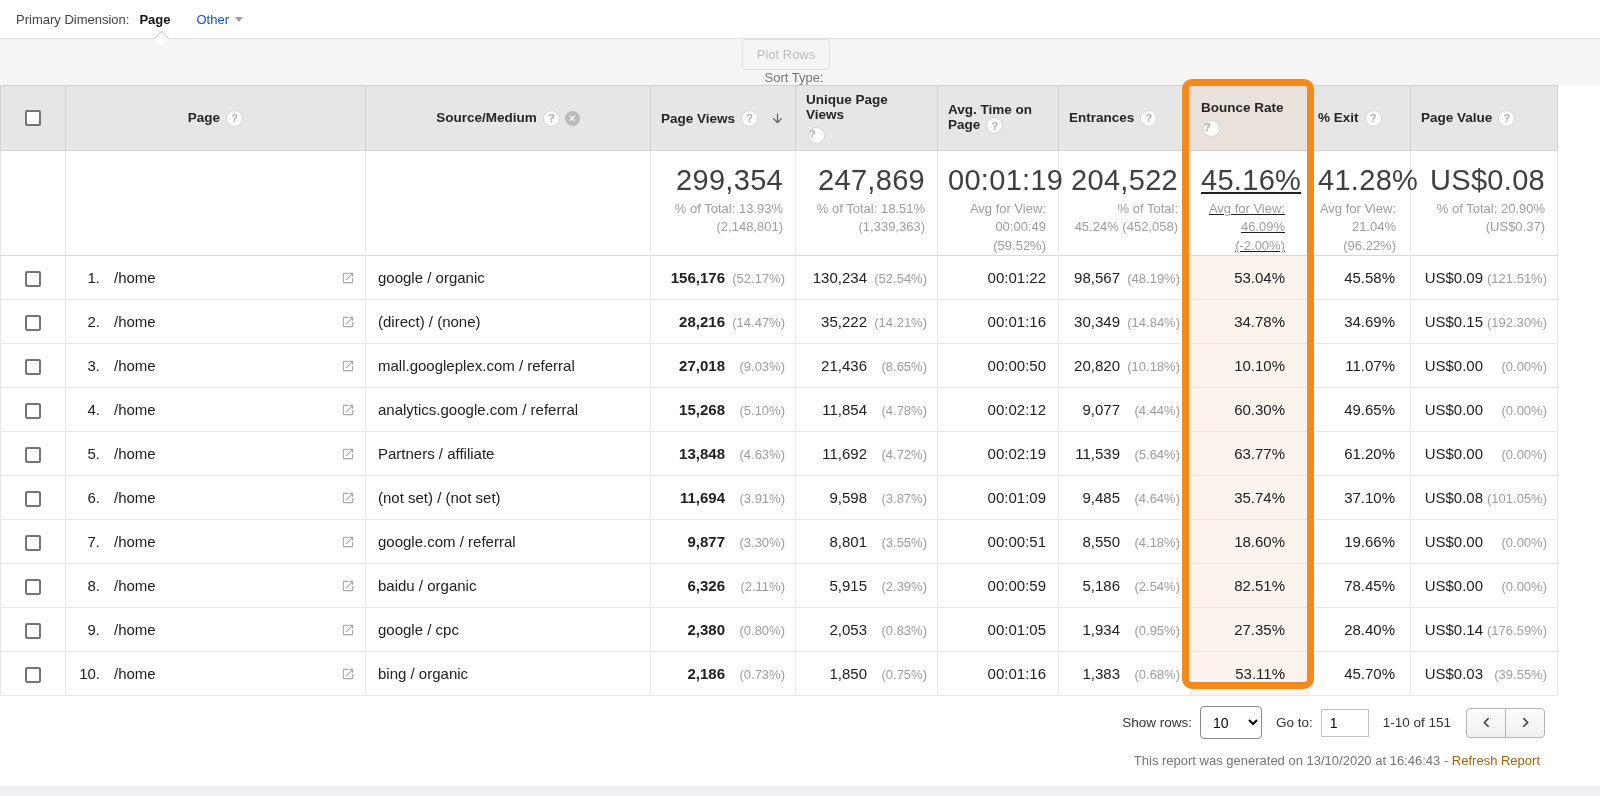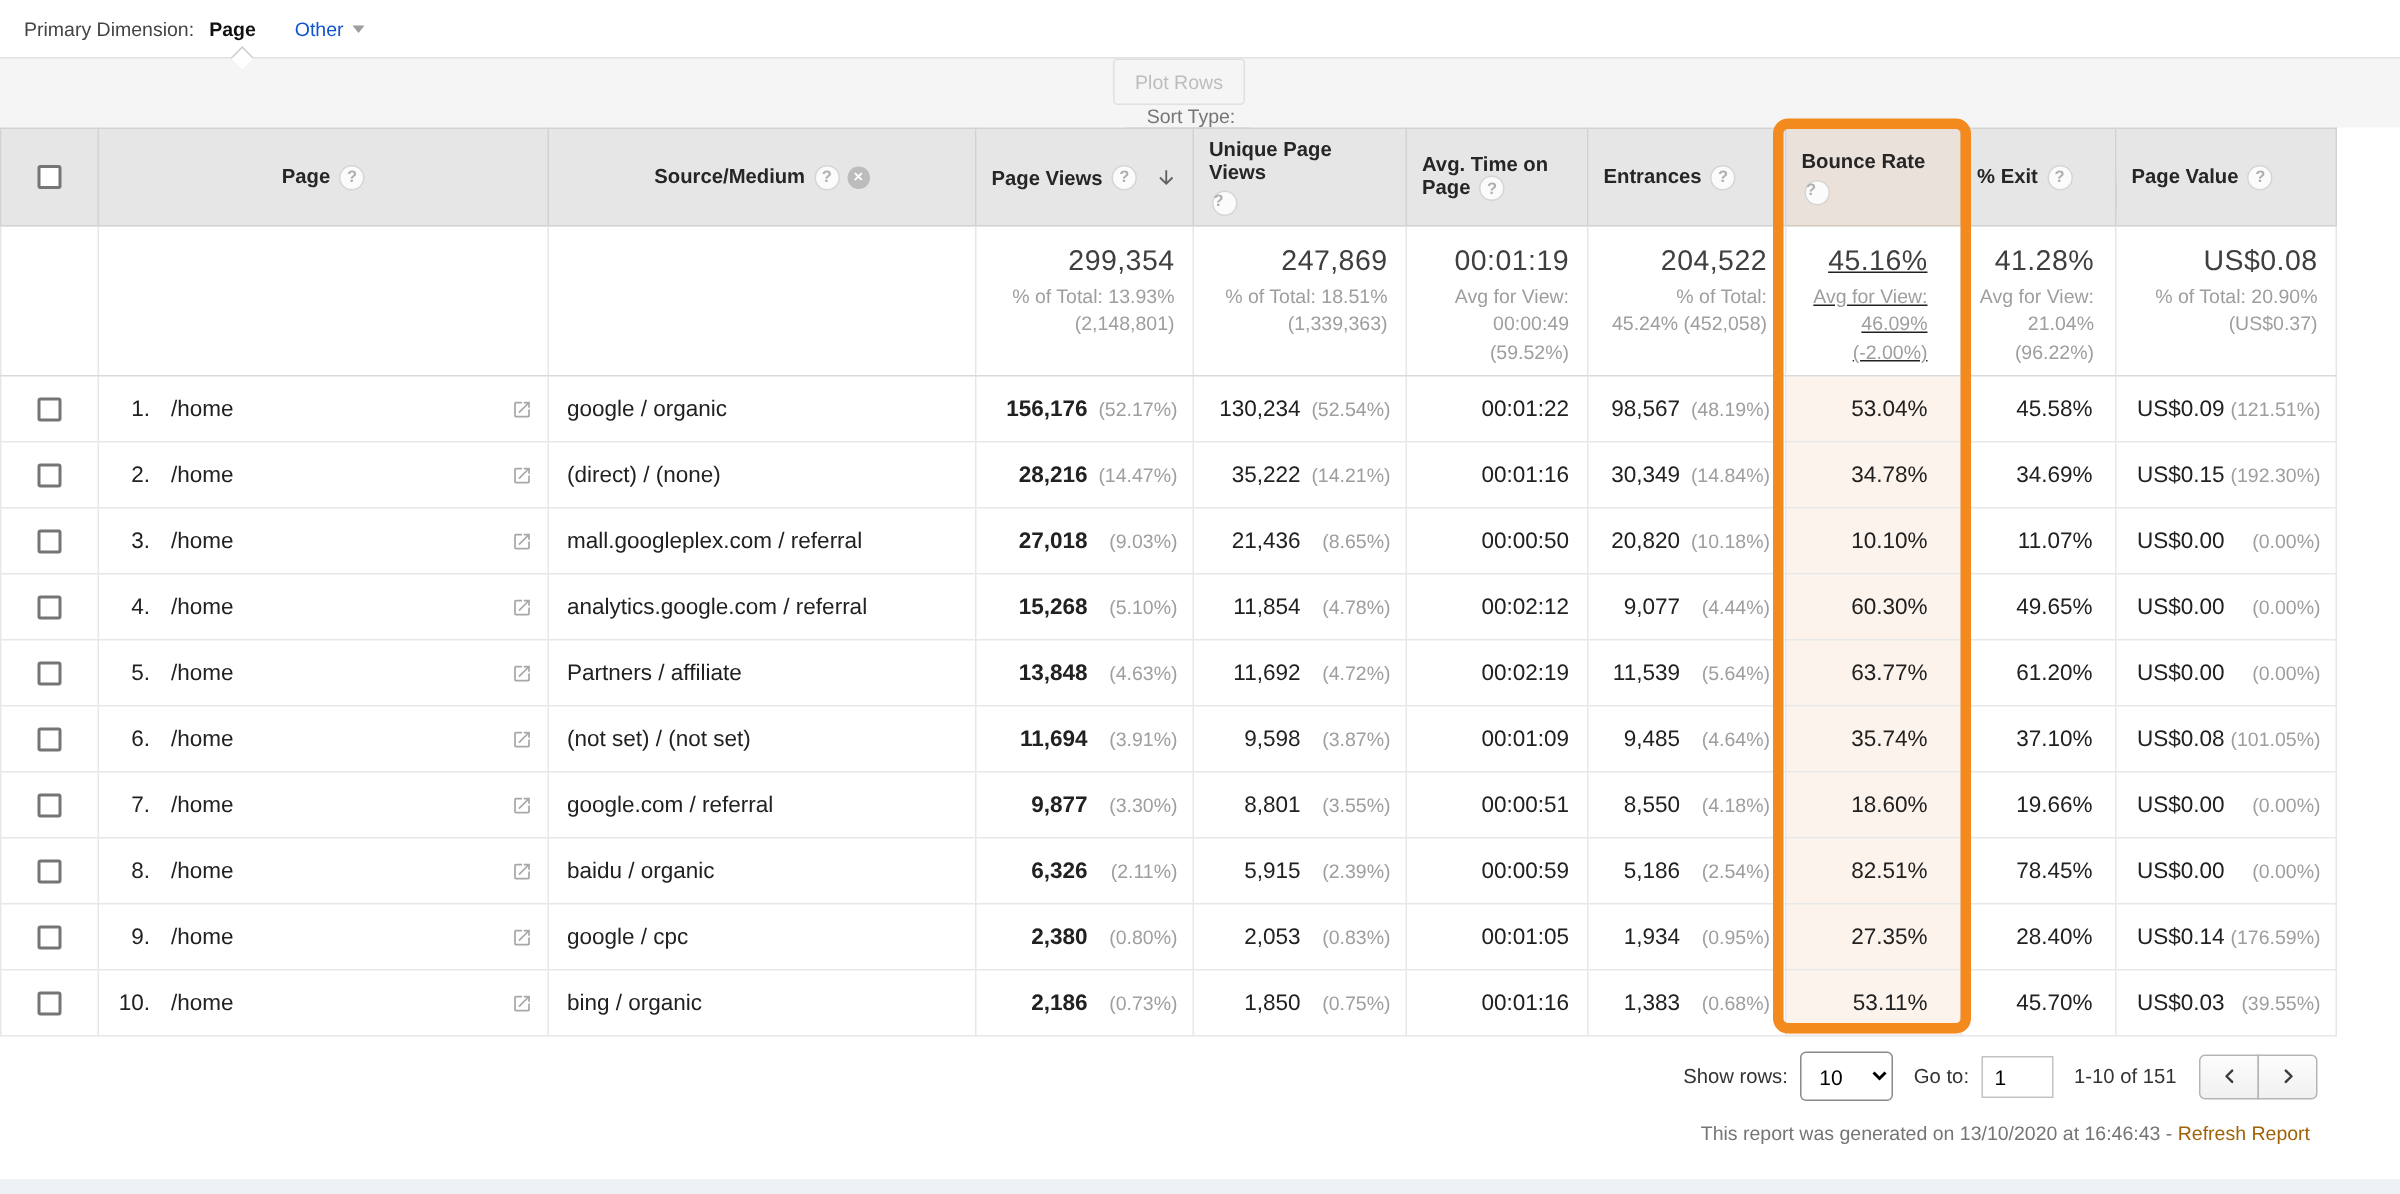--- a/index.html
+++ b/index.html
@@ -53,21 +53,21 @@
   .qblock { display:block; margin:5px 0 0 2px; }
   .xicon { display:inline-flex; width:15px; height:15px; border-radius:50%; background:#bcbcbc;
     color:#fff; font-size:11px; font-weight:bold; align-items:center; justify-content:center;
     vertical-align:middle; margin-left:5px; cursor:pointer; }
   .xicon::before { content:"×"; }
   .pv-head { display:flex; align-items:center; }
   .sort-arrow { margin-left:auto; cursor:pointer; display:flex; }
 
   tr.summary td { background:#fff; height:100px; vertical-align:top; padding:13px 12px 0 10px;
     text-align:right; border-bottom:1px solid #d9d9d9; }
-  .big { font-size:19px; color:#3f3f3f; letter-spacing:.3px; }
+  .big { font-size:29px; color:#3f3f3f; letter-spacing:.3px; }
   .sub { font-size:13px; color:#9e9e9e; white-space:pre-line; line-height:1.42; margin-top:3px; }
 
   tbody tr.data { height:44px; background:#fff; }
   tbody tr.data td { font-size:15px; color:#212121; }
   .c-check { text-align:center; vertical-align:middle; }
   .checkbox { display:inline-block; width:16px; height:16px; border:2px solid #757575; border-radius:2px;
     background:#fff; cursor:pointer; vertical-align:middle; }
   .c-page { padding:0 10px 0 0; }
   .c-page .inner { display:flex; align-items:center; }
   .rank { width:34px; text-align:right; color:#212121; flex:none; }

